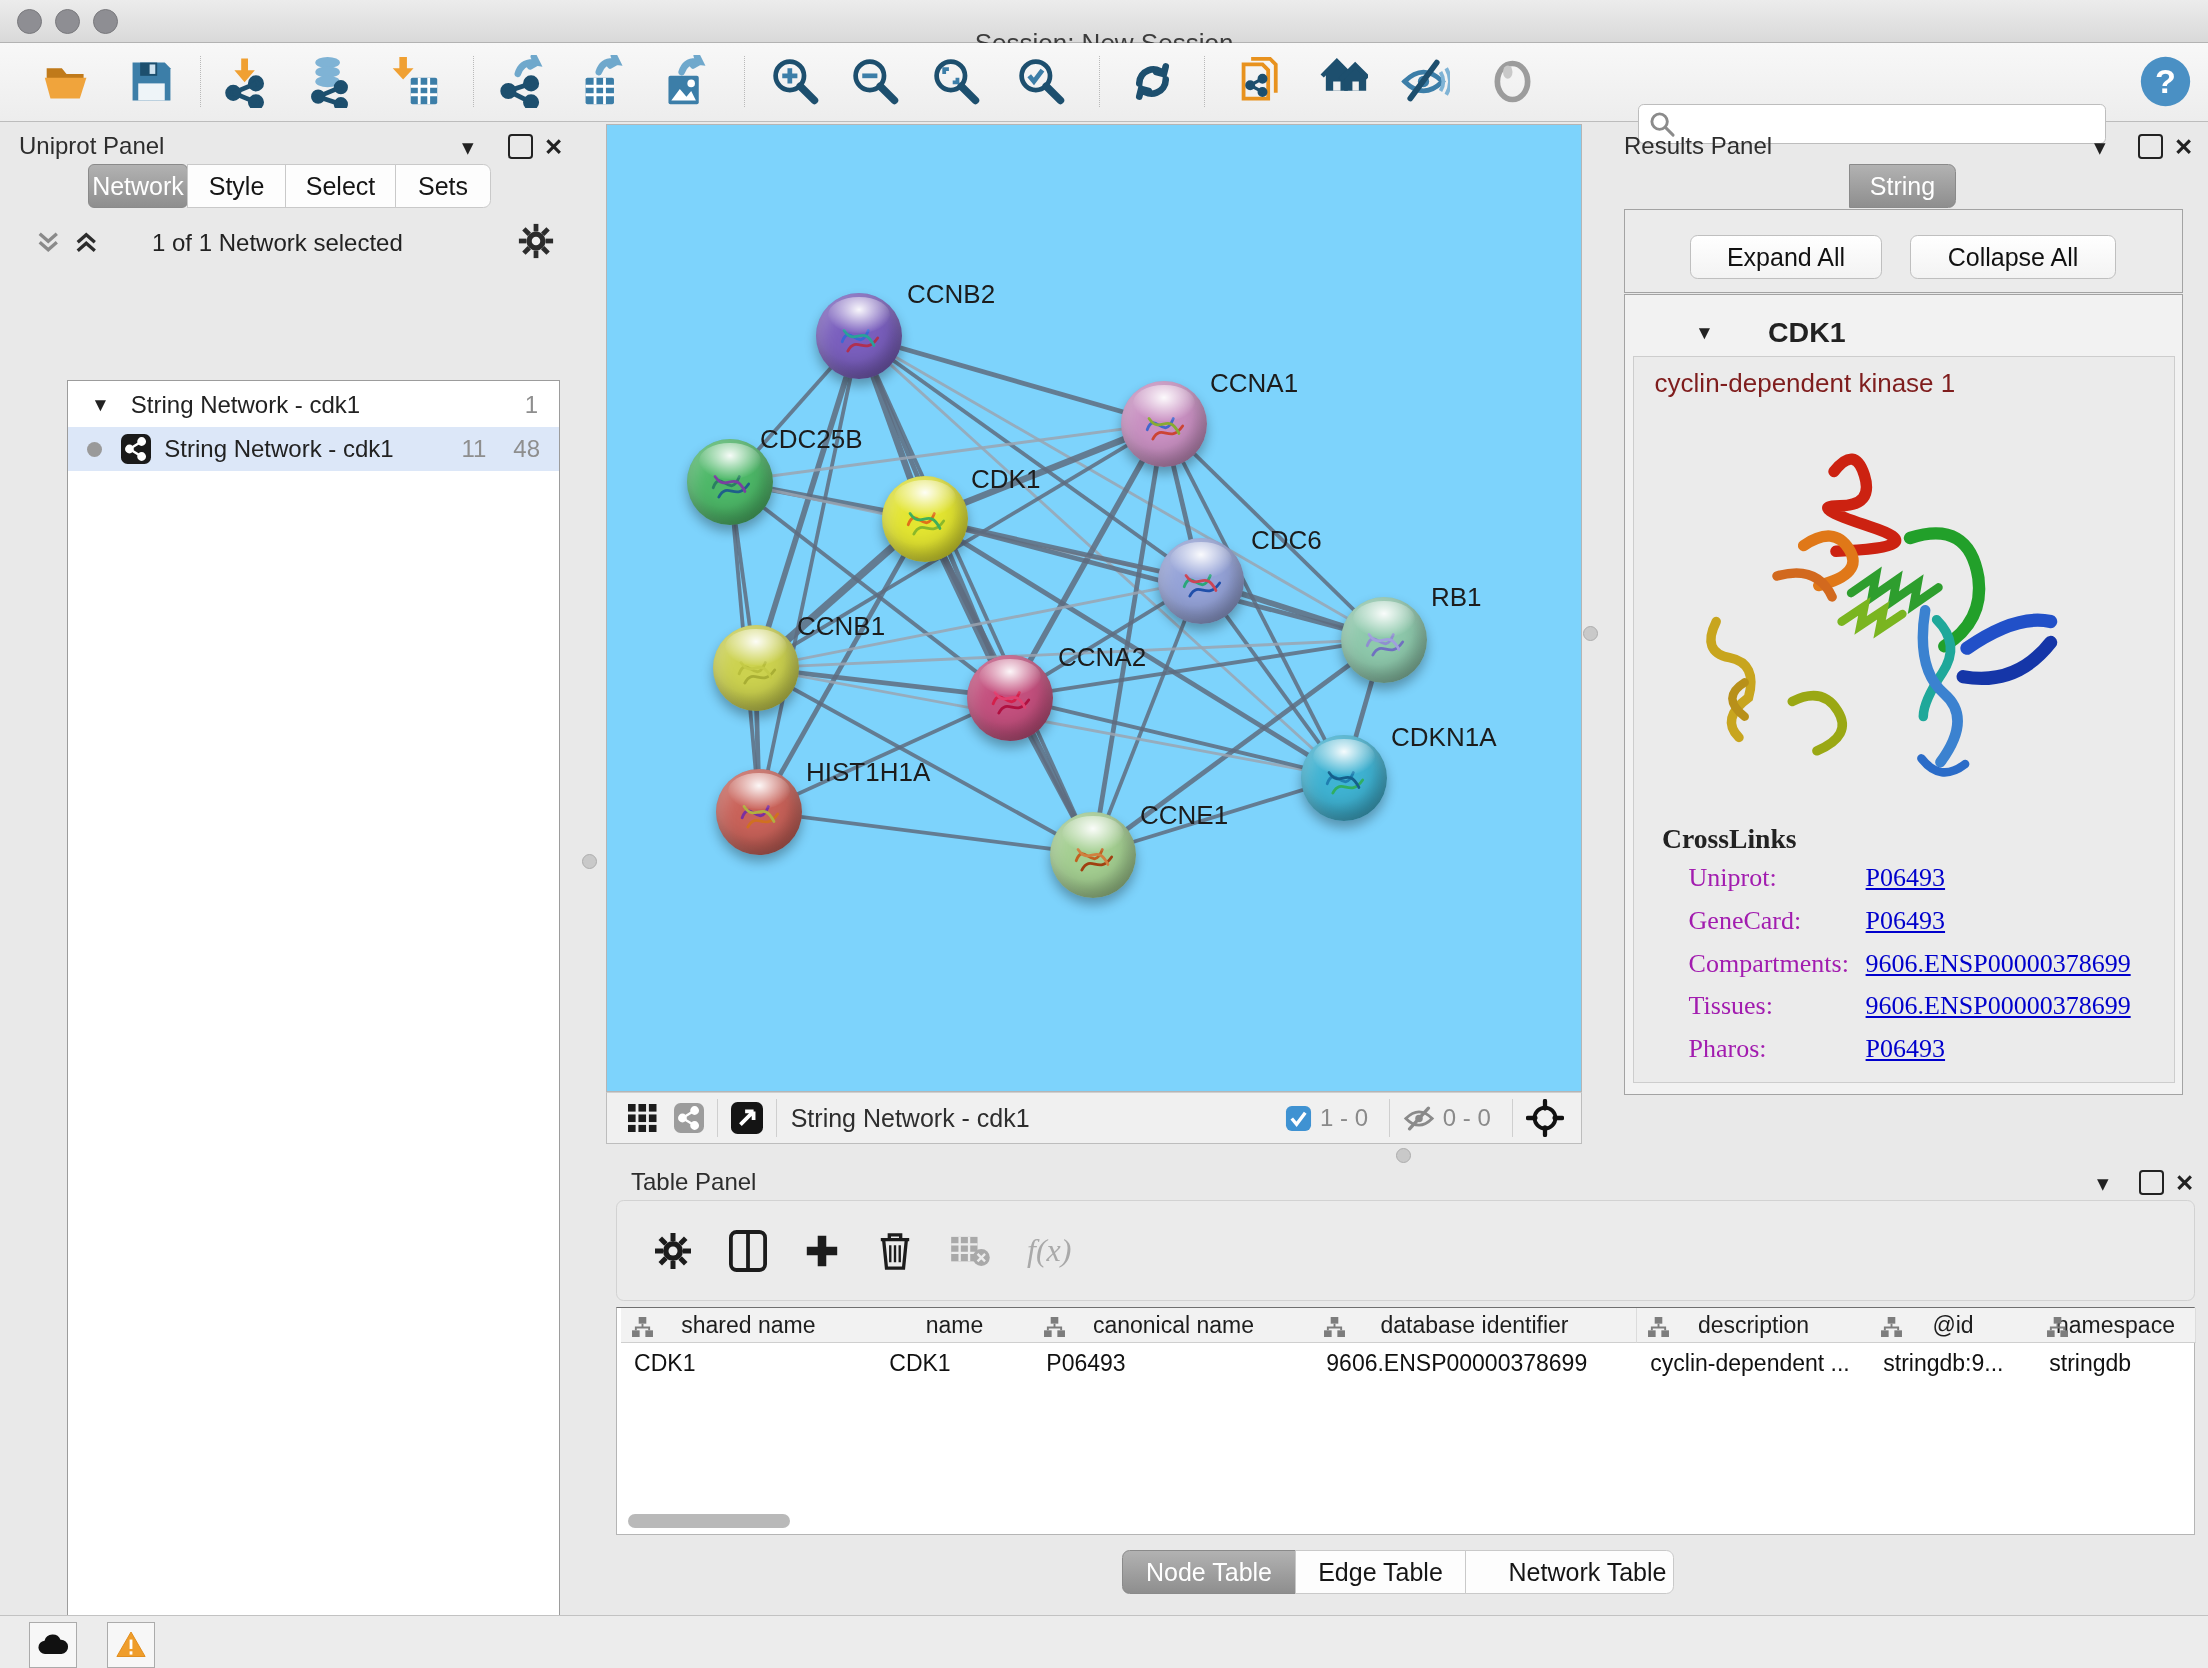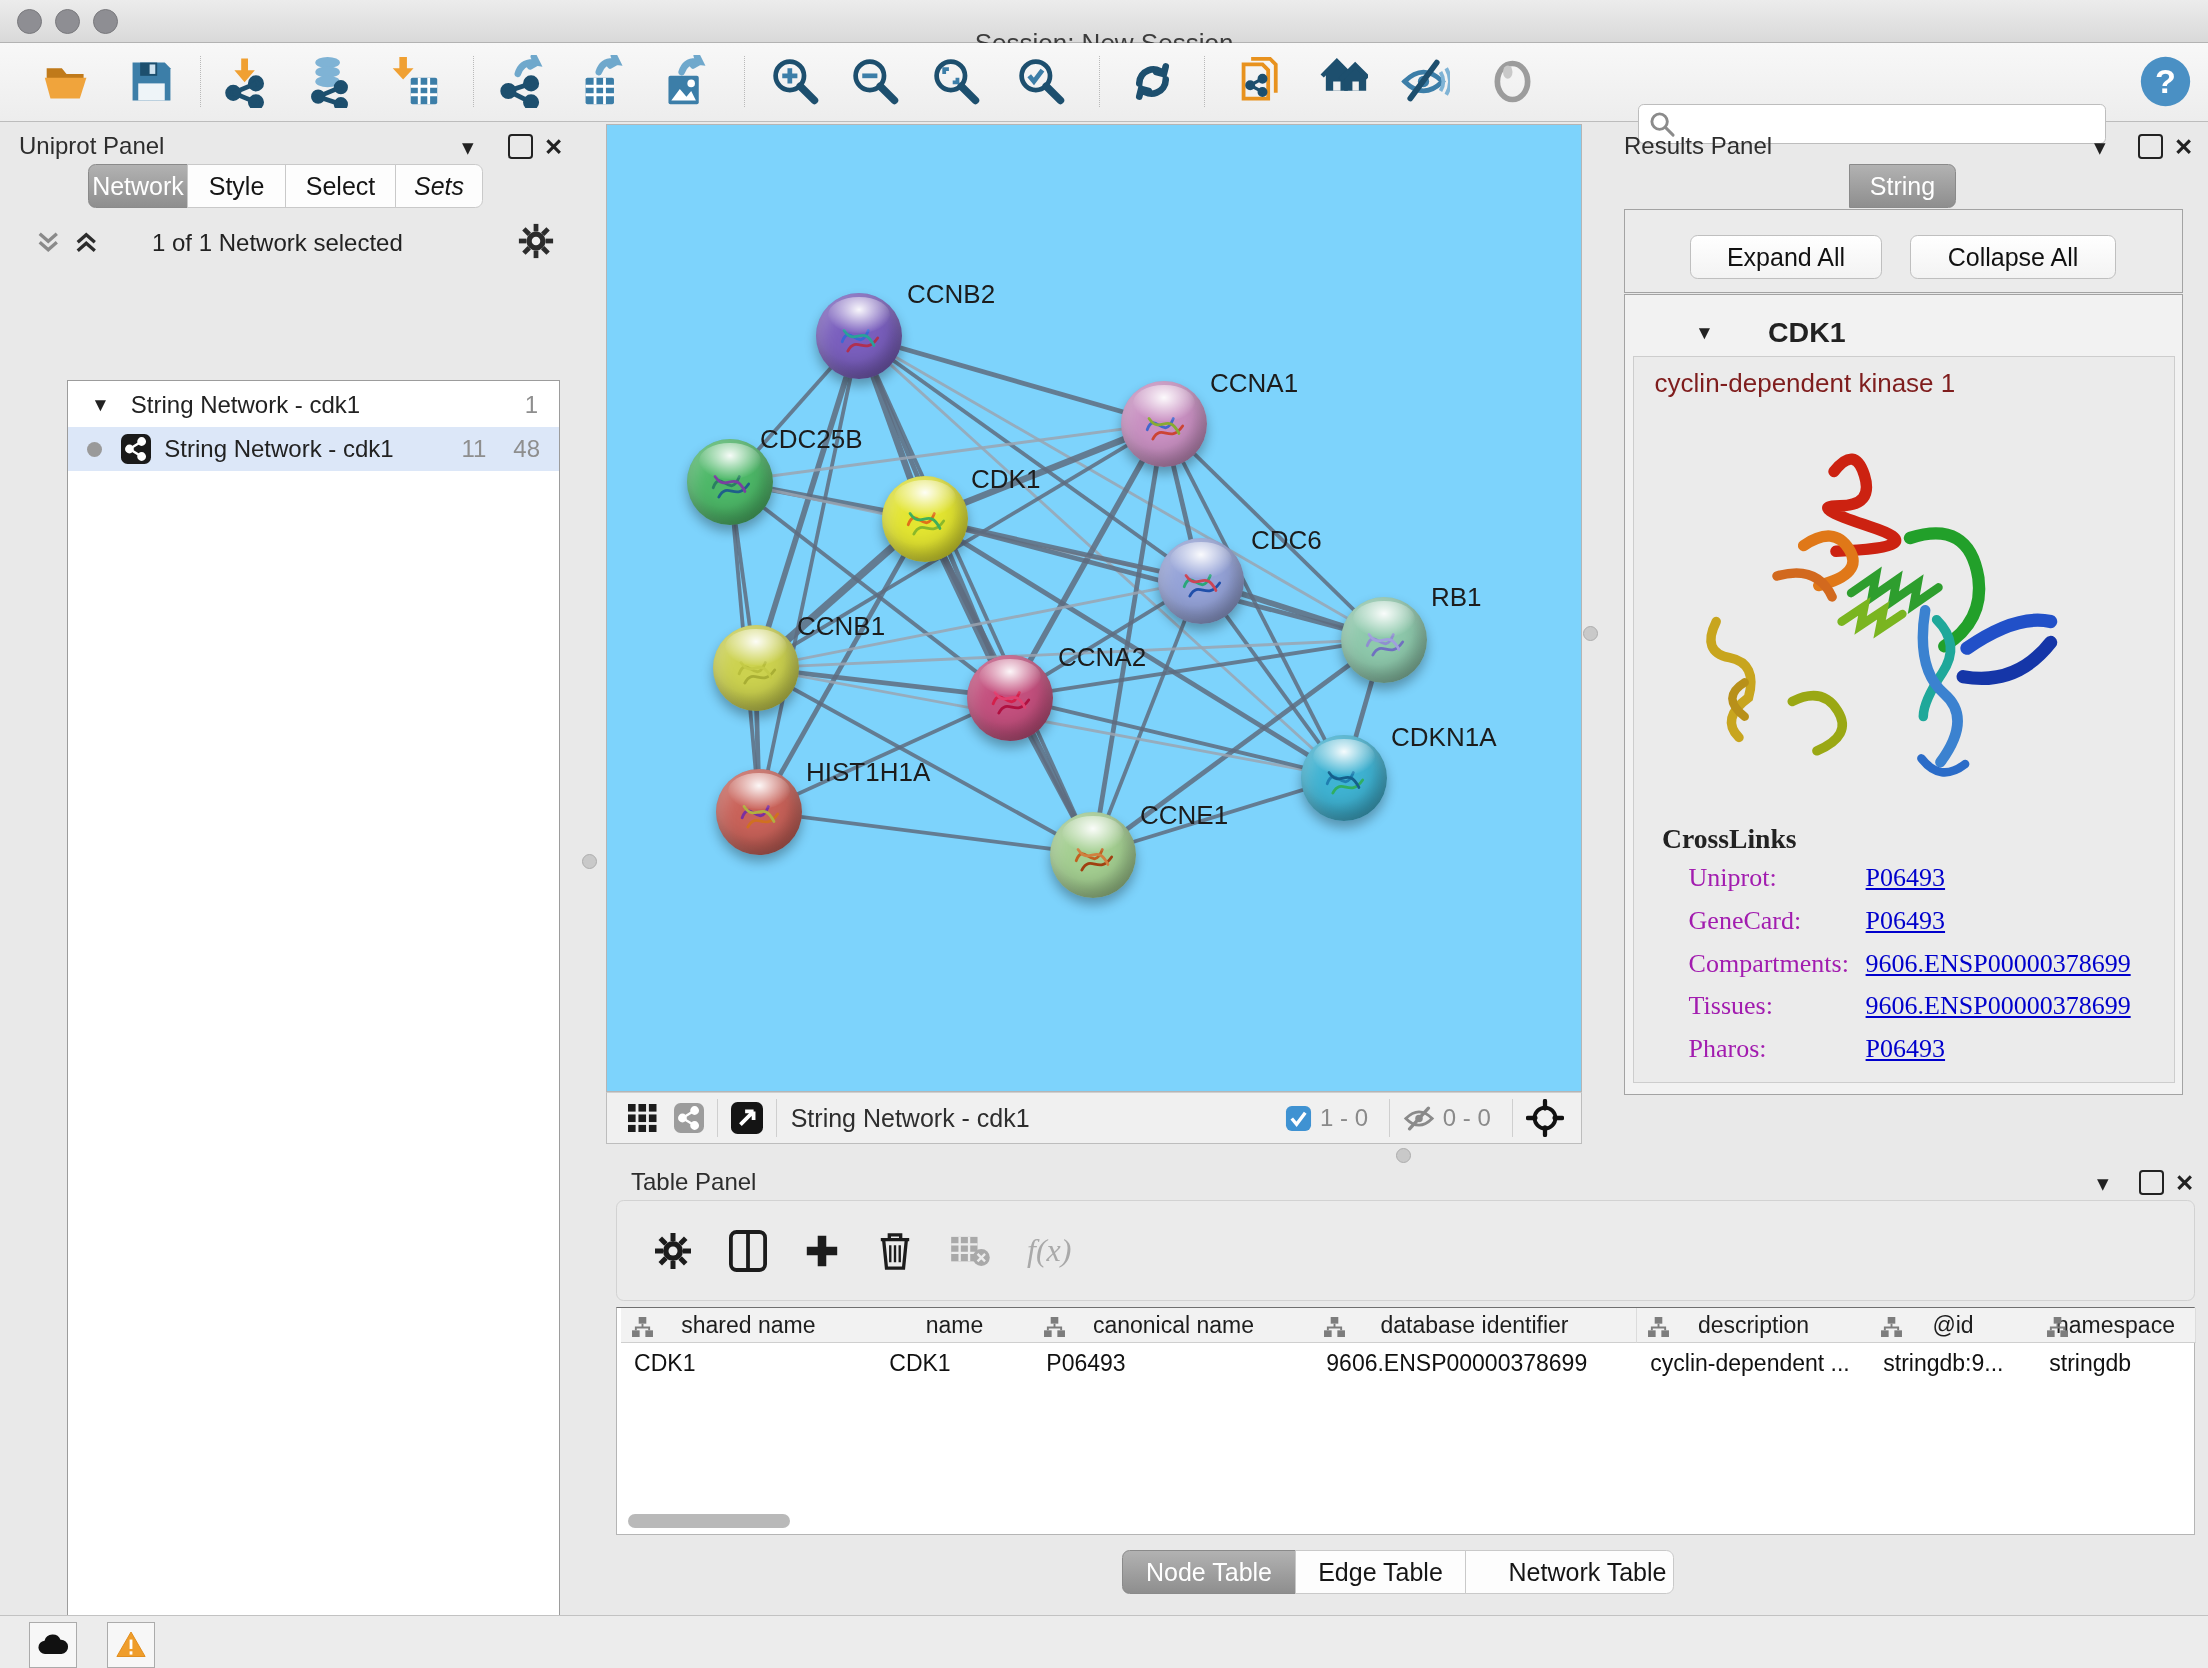--- a/index.html
+++ b/index.html
@@ -258,24 +258,24 @@
 </div>
 
 <div class="abs" id="control-panel" style="left:0;top:121px;width:590px;height:1493px;">
   <div class="abs panel-title" style="left:19px;top:11.4px;">Uniprot Panel</div>
   <div class="abs glyph" style="left:462px;top:13.3px;">▾</div>
   <div class="abs float-sq" style="left:508px;top:13.3px;"></div>
   <div class="abs glyph" style="left:544px;top:13.3px;font-weight:bold;">✕</div>
 
   <div class="abs" style="left:88px;top:43px;">
     <div style="display:flex;">
-      <div class="tab first active" style="width:100px;">Network</div>
+      <div class="tab first active" style="width:100px;border-radius:6px;">Network</div>
       <div class="tab" style="width:99px;margin-left:-1px;">Style</div>
       <div class="tab" style="width:111px;margin-left:-1px;">Select</div>
-      <div class="tab last" style="width:88px;margin-left:-1px;font-style:italic;">Sets</div>
+      <div class="tab last" style="width:96px;margin-left:-1px;">Sets</div>
     </div>
   </div>
 
   <div class="abs" style="left:34px;top:107px;">
     <svg width="28.5" height="28.5" viewBox="0 0 30 30">
         <path d="M6 6 l9 8 9 -8 M6 15 l9 8 9 -8" stroke="#8a8a8a" stroke-width="3.5" fill="none"></path>
       </svg>
   </div>
   <div class="abs" style="left:72px;top:107px;">
     <svg width="28.5" height="28.5" viewBox="0 0 30 30">

